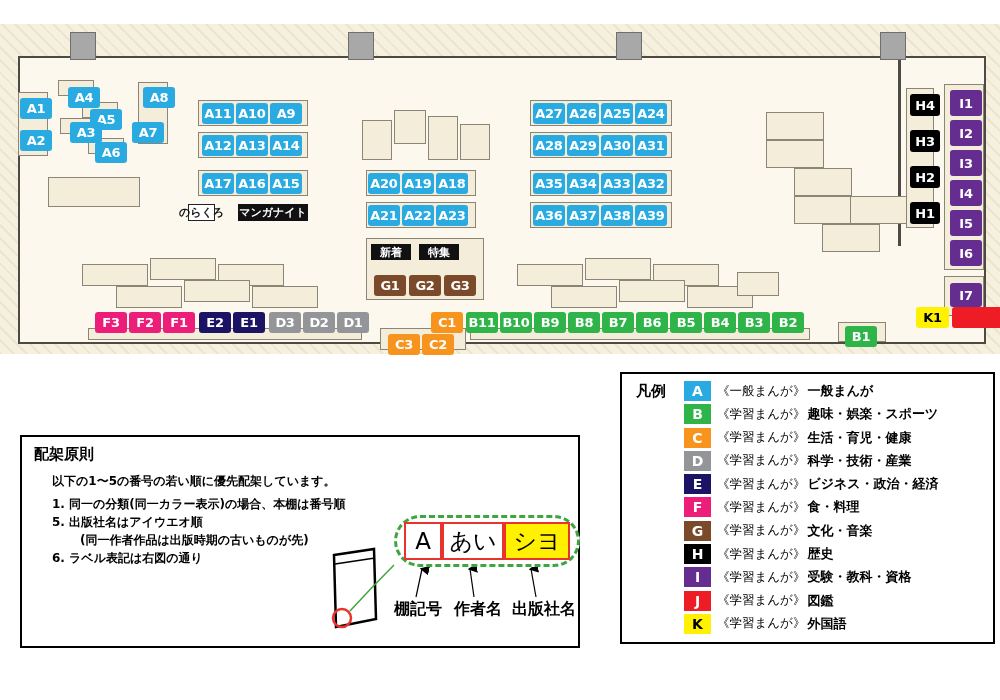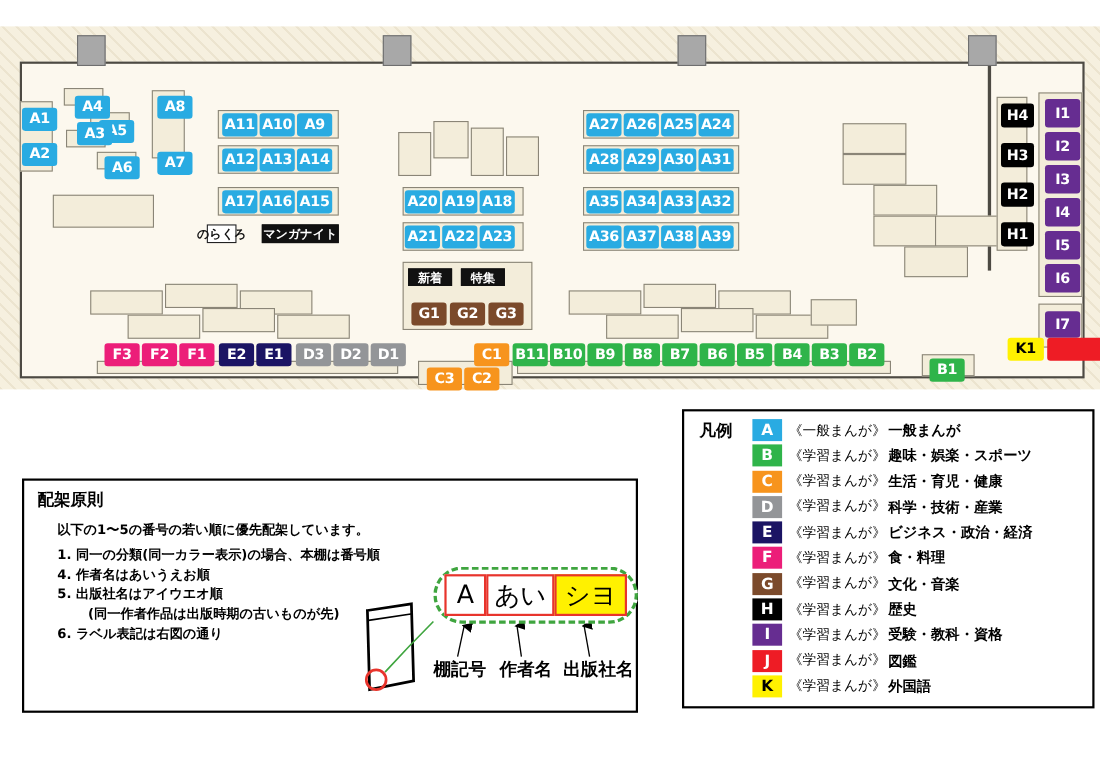--- a/index.html
+++ b/index.html
@@ -99,24 +99,24 @@
       <div class="shelf" style="left: 838px; top: 298px; width: 48px; height: 20px;"></div>
       <div class="shelf" style="left: 906px; top: 64px; width: 28px; height: 140px;"></div>
       <div class="shelf" style="left: 944px; top: 60px; width: 40px; height: 186px;"></div>
       <div class="shelf" style="left: 944px; top: 252px; width: 40px; height: 40px;"></div>
     </div>
   <div id="labels-layer">
       <div class="slabel" style="left: 20px; top: 74px; width: 32px; height: 21px; background: rgb(41, 171, 226);">A1</div>
       <div class="slabel" style="left: 20px; top: 106px; width: 32px; height: 21px; background: rgb(41, 171, 226);">A2</div>
       <div class="slabel" style="left: 68px; top: 63px; width: 32px; height: 21px; background: rgb(41, 171, 226);">A4</div>
       <div class="slabel" style="left: 90px; top: 85px; width: 32px; height: 21px; background: rgb(41, 171, 226);">A5</div>
-      <div class="slabel" style="left: 70px; top: 87px; width: 32px; height: 21px; background: rgb(41, 171, 226);">A3</div>
+      <div class="slabel" style="left: 70px; top: 98px; width: 32px; height: 21px; background: rgb(41, 171, 226);">A3</div>
       <div class="slabel" style="left: 95px; top: 118px; width: 32px; height: 21px; background: rgb(41, 171, 226);">A6</div>
       <div class="slabel" style="left: 143px; top: 63px; width: 32px; height: 21px; background: rgb(41, 171, 226);">A8</div>
-      <div class="slabel" style="left: 143px; top: 98px; width: 32px; height: 21px; background: rgb(41, 171, 226); margin-top: 16px;">A7</div>
+      <div class="slabel" style="left: 132px; top: 98px; width: 32px; height: 21px; background: rgb(41, 171, 226);">A7</div>
       <div class="slabel" style="left: 202px; top: 79px; width: 32px; height: 21px; background: rgb(41, 171, 226);">A11</div>
       <div class="slabel" style="left: 236px; top: 79px; width: 32px; height: 21px; background: rgb(41, 171, 226);">A10</div>
       <div class="slabel" style="left: 270px; top: 79px; width: 32px; height: 21px; background: rgb(41, 171, 226);">A9</div>
       <div class="slabel" style="left: 202px; top: 111px; width: 32px; height: 21px; background: rgb(41, 171, 226);">A12</div>
       <div class="slabel" style="left: 236px; top: 111px; width: 32px; height: 21px; background: rgb(41, 171, 226);">A13</div>
       <div class="slabel" style="left: 270px; top: 111px; width: 32px; height: 21px; background: rgb(41, 171, 226);">A14</div>
       <div class="slabel" style="left: 202px; top: 149px; width: 32px; height: 21px; background: rgb(41, 171, 226);">A17</div>
       <div class="slabel" style="left: 236px; top: 149px; width: 32px; height: 21px; background: rgb(41, 171, 226);">A16</div>
       <div class="slabel" style="left: 270px; top: 149px; width: 32px; height: 21px; background: rgb(41, 171, 226);">A15</div>
       <div class="slabel" style="left: 368px; top: 149px; width: 32px; height: 21px; background: rgb(41, 171, 226);">A20</div>
@@ -186,21 +186,20 @@
       <div class="tl dark" style="left: 371px; top: 220px; width: 40px; height: 16px;">新着</div>
       <div class="tl dark" style="left: 419px; top: 220px; width: 40px; height: 16px;">特集</div>
     </div>
 </div>
 
 <div class="rules">
   <div class="rules-title">配架原則</div>
   <div class="rules-intro">以下の1〜5の番号の若い順に優先配架しています。</div>
   <div class="rules-list" id="rules-list">
       <div class="rule-item">1. 同一の分類(同一カラー表示)の場合、本棚は番号順</div>
-      <div class="rule-item">4. 作者名はあいうえお順</div>
       <div class="rule-item">5. 出版社名はアイウエオ順</div>
       <div class="rules-note">　(同一作者作品は出版時期の古いものが先)</div>
       <div class="rule-item">6. ラベル表記は右図の通り</div>
     </div>
 
   <svg class="diagram-svg" viewBox="0 0 560 209">
     <defs>
       <marker id="ah" markerWidth="8" markerHeight="8" refX="4" refY="2" orient="auto">
         <polygon points="0,8 4,0 8,8" fill="#000"></polygon>
       </marker>

